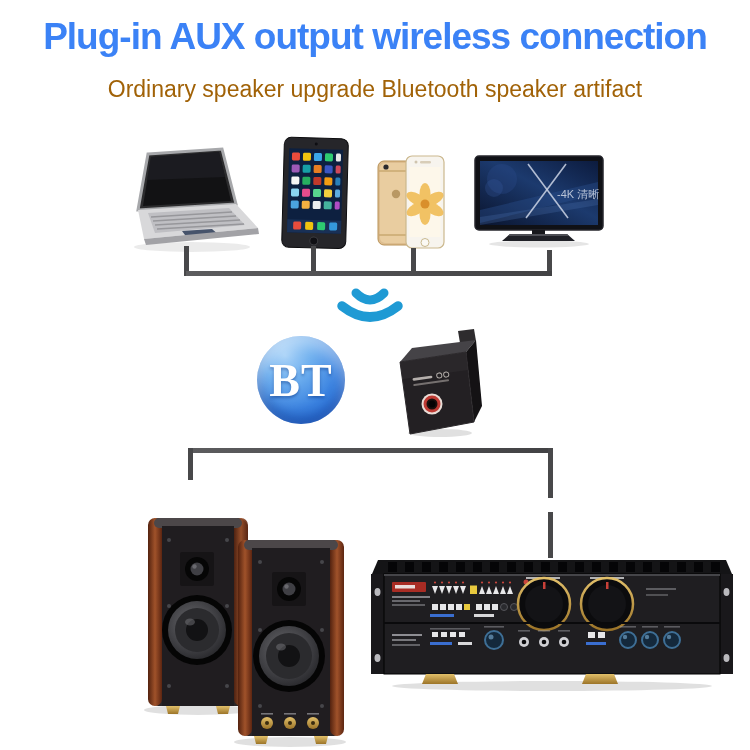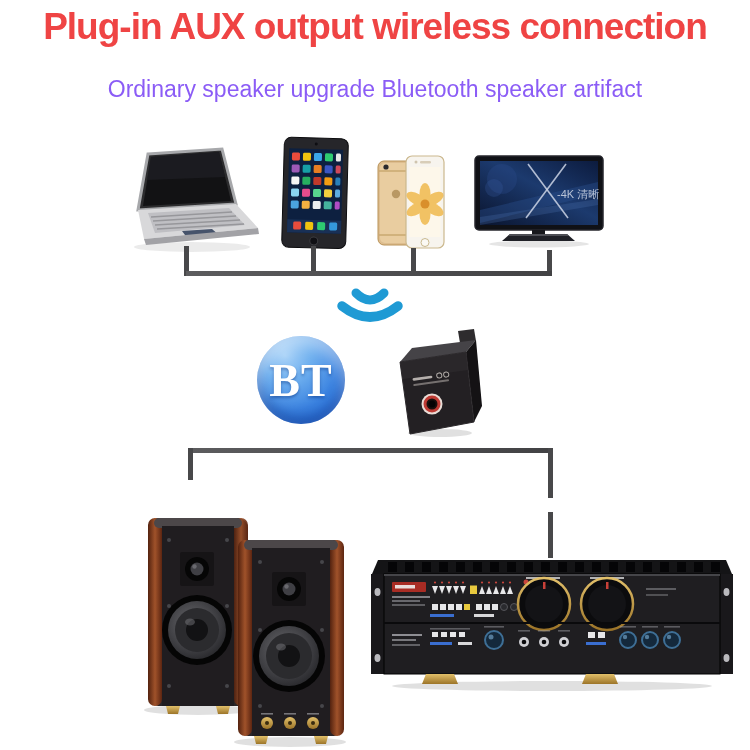--- a/index.html
+++ b/index.html
@@ -1,22 +1,22 @@
 <!DOCTYPE html>
 <html><head>
 <meta charset="utf-8">
 <style>
   html,body{margin:0;padding:0;background:#fff;}
   .stage{position:relative;width:750px;height:750px;background:#ffffff;overflow:hidden;
          font-family:"Liberation Sans",sans-serif;}
   .abs{position:absolute;}
-  .title{top:6px;left:0;width:750px;text-align:center;font-size:37px;font-weight:700;
-         letter-spacing:-1px;color:#ef4444;white-space:nowrap;}
+  .title{top:16px;left:0;width:750px;text-align:center;font-size:37px;font-weight:700;
+         letter-spacing:-1px;color:#3b82f6;white-space:nowrap;}
   .subtitle{top:76px;left:0;width:750px;text-align:center;font-size:23px;font-weight:400;
-         color:#8b5cf6;white-space:nowrap;}
+         color:#a16207;white-space:nowrap;}
   .line{background:linear-gradient(90deg,#5c5c5e,#424244);}
   .vline{background:#48484a;width:5px;}
   .bt-badge{left:257px;top:336px;width:88px;height:88px;border-radius:50%;
     background:radial-gradient(circle at 32% 22%, #a8d2f8 0%, #6fb0ef 28%, #3a82e0 62%, #1e63d3 100%);
     box-shadow:inset 0 10px 14px rgba(255,255,255,.45), inset 0 -8px 12px rgba(0,30,110,.35);
     display:flex;align-items:center;justify-content:center;}
   .bt-badge span{color:#ffffff;font-size:46px;font-weight:700;letter-spacing:1px;
     text-shadow:0 2px 3px rgba(0,40,120,.45);font-family:Liberation Serif, serif;}
   svg{display:block;}
 </style>

